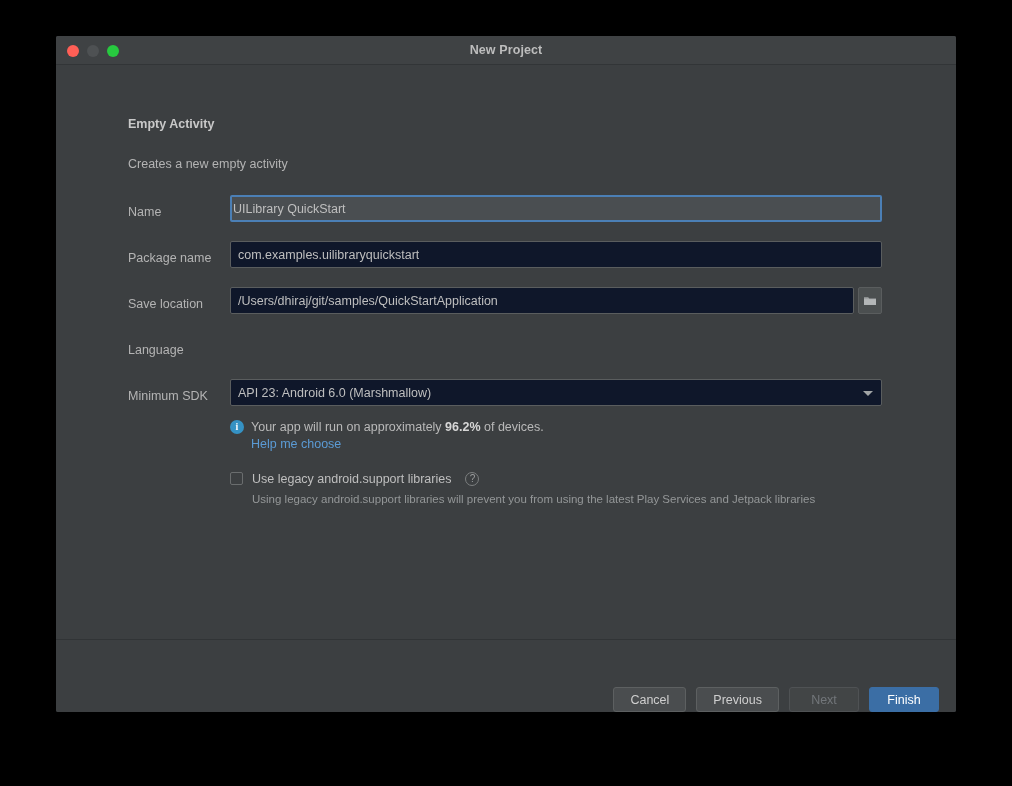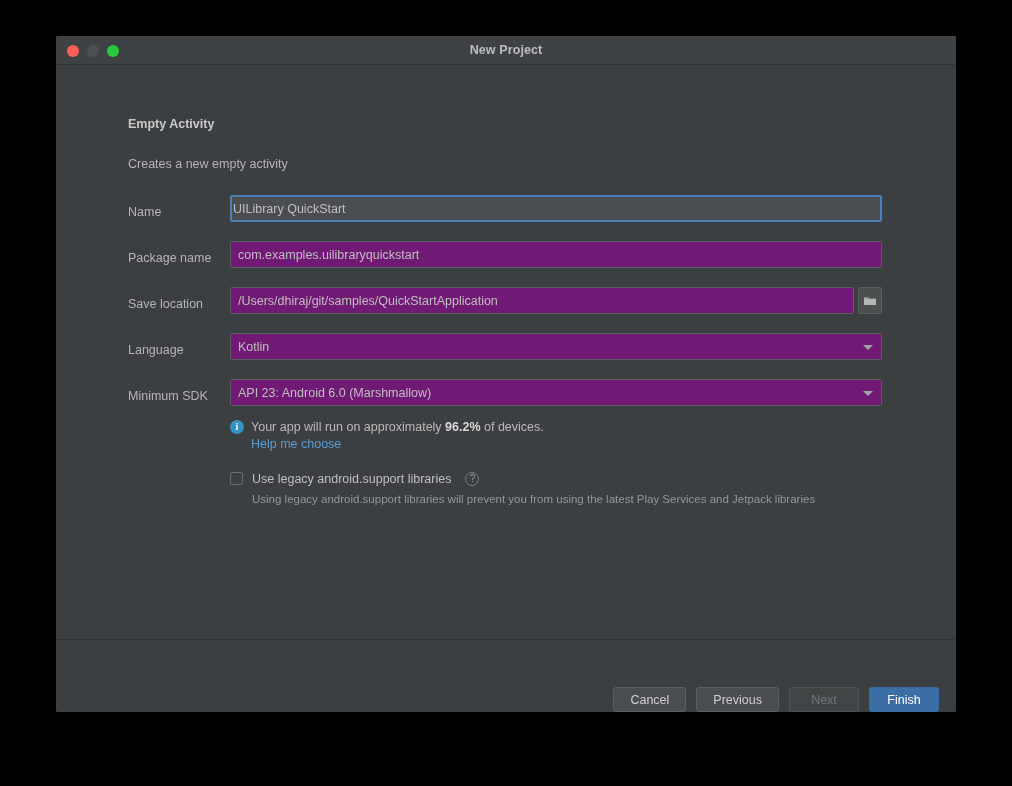--- a/index.html
+++ b/index.html
@@ -102,21 +102,21 @@
     font-size: 12.5px;
     color: #b4b4b4;
     white-space: nowrap;
   }
   .field {
     position: absolute;
     left: 102px;
     top: 0;
     width: 652px;
     height: 27px;
-    background: #701a75;
+    background: #0f172a;
     border: 1px solid #5a5d5e;
     border-radius: 2px;
     display: flex;
     align-items: center;
     padding: 6px 7px;
     font-size: 12.5px;
     color: #bfbfbf;
   }
   .field.focused {
     background: #4a4e51;
@@ -282,24 +282,20 @@
           </div>
           <div class="browse-btn">
             <svg width="14" height="12" viewBox="0 0 14 12">
               <path d="M1 2.2h4.2l1.1 1.3H13v6.4H1z" fill="#9fa2a3"></path>
               <path d="M1 4.2h12v5.7H1z" fill="#b4b7b8"></path>
             </svg>
           </div>
         </div>
         <div class="row">
           <div class="row-label">Language</div>
-          <div class="field">
-            <span class="field-text">Kotlin</span>
-            <span class="arrow"></span>
-          </div>
         </div>
         <div class="row">
           <div class="row-label">Minimum SDK</div>
           <div class="field">
             <span class="field-text">API 23: Android 6.0 (Marshmallow)</span>
             <span class="arrow"></span>
           </div>
         </div>
       </div>
 

